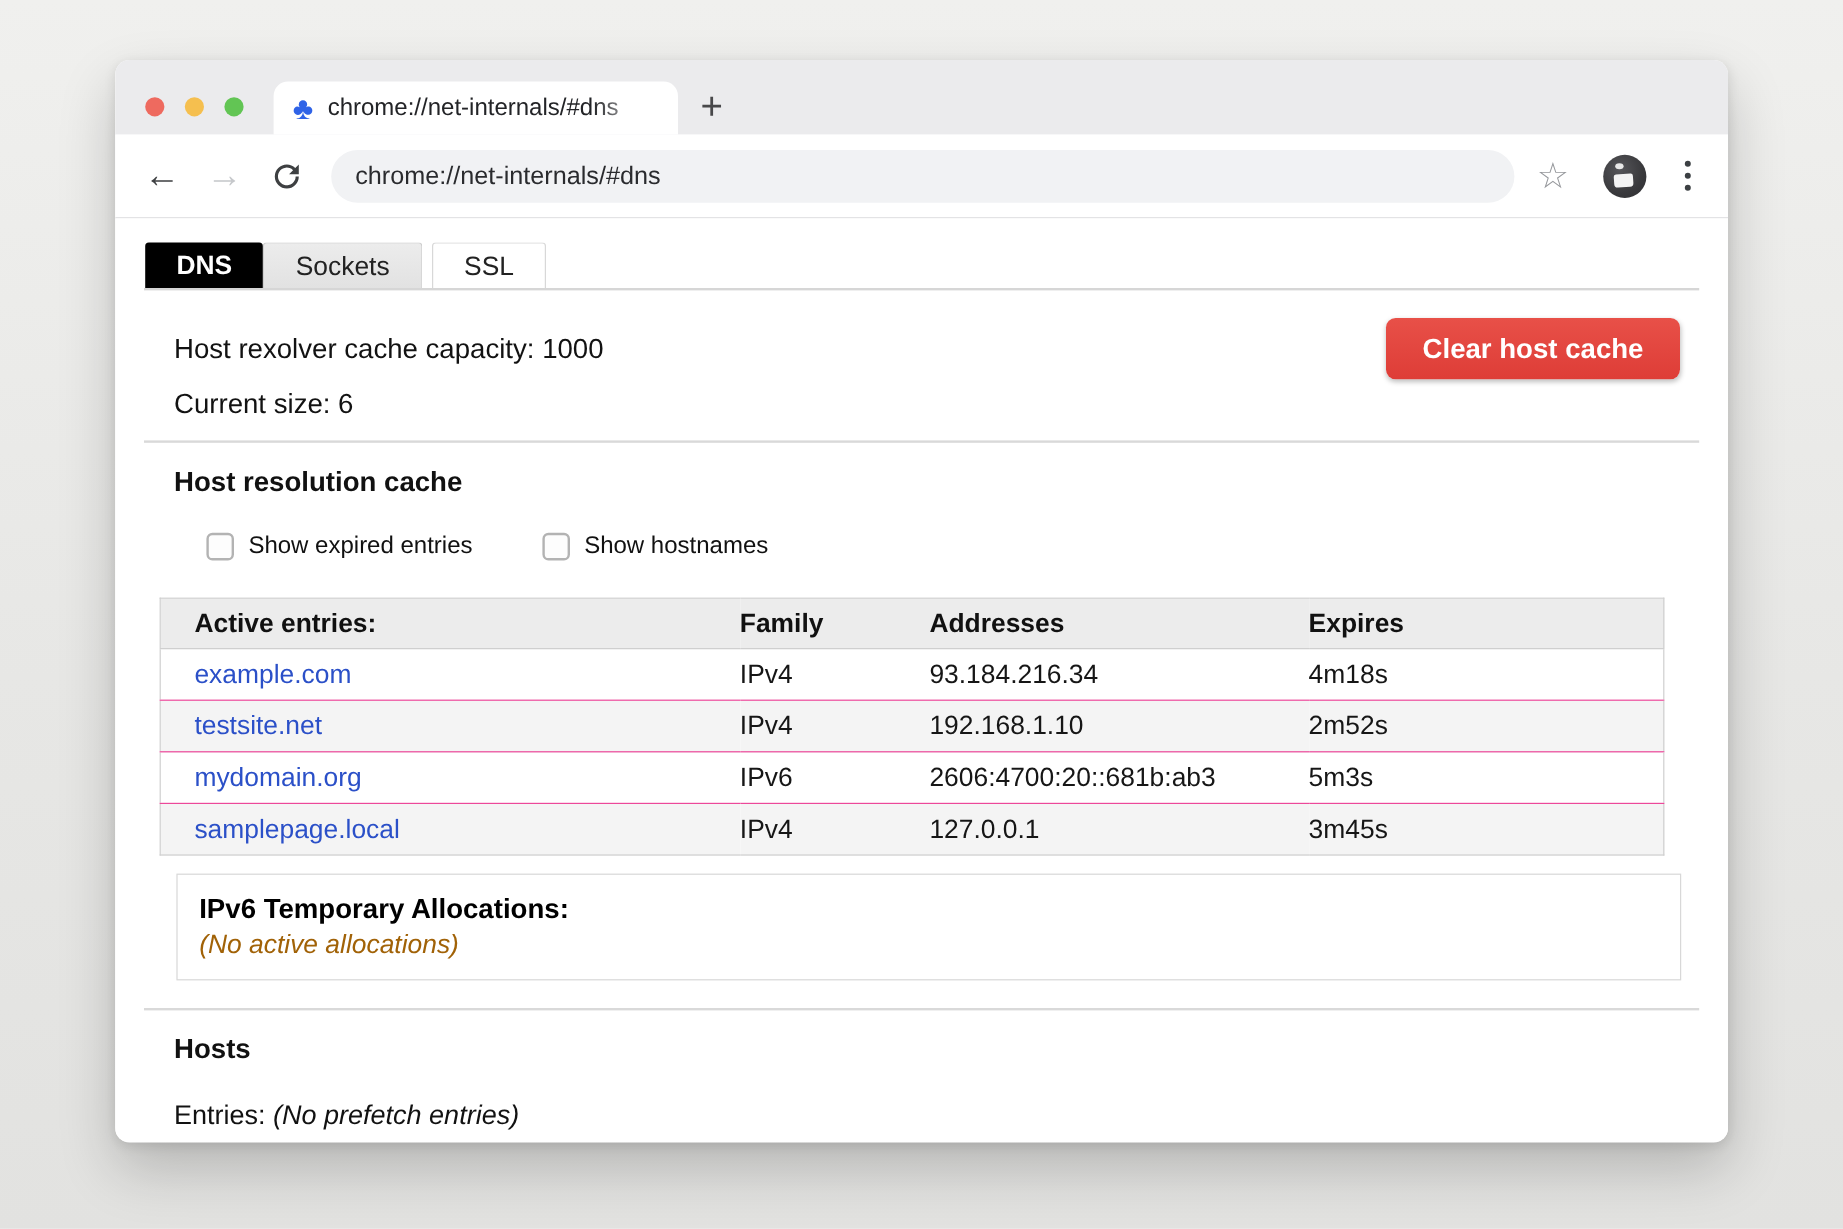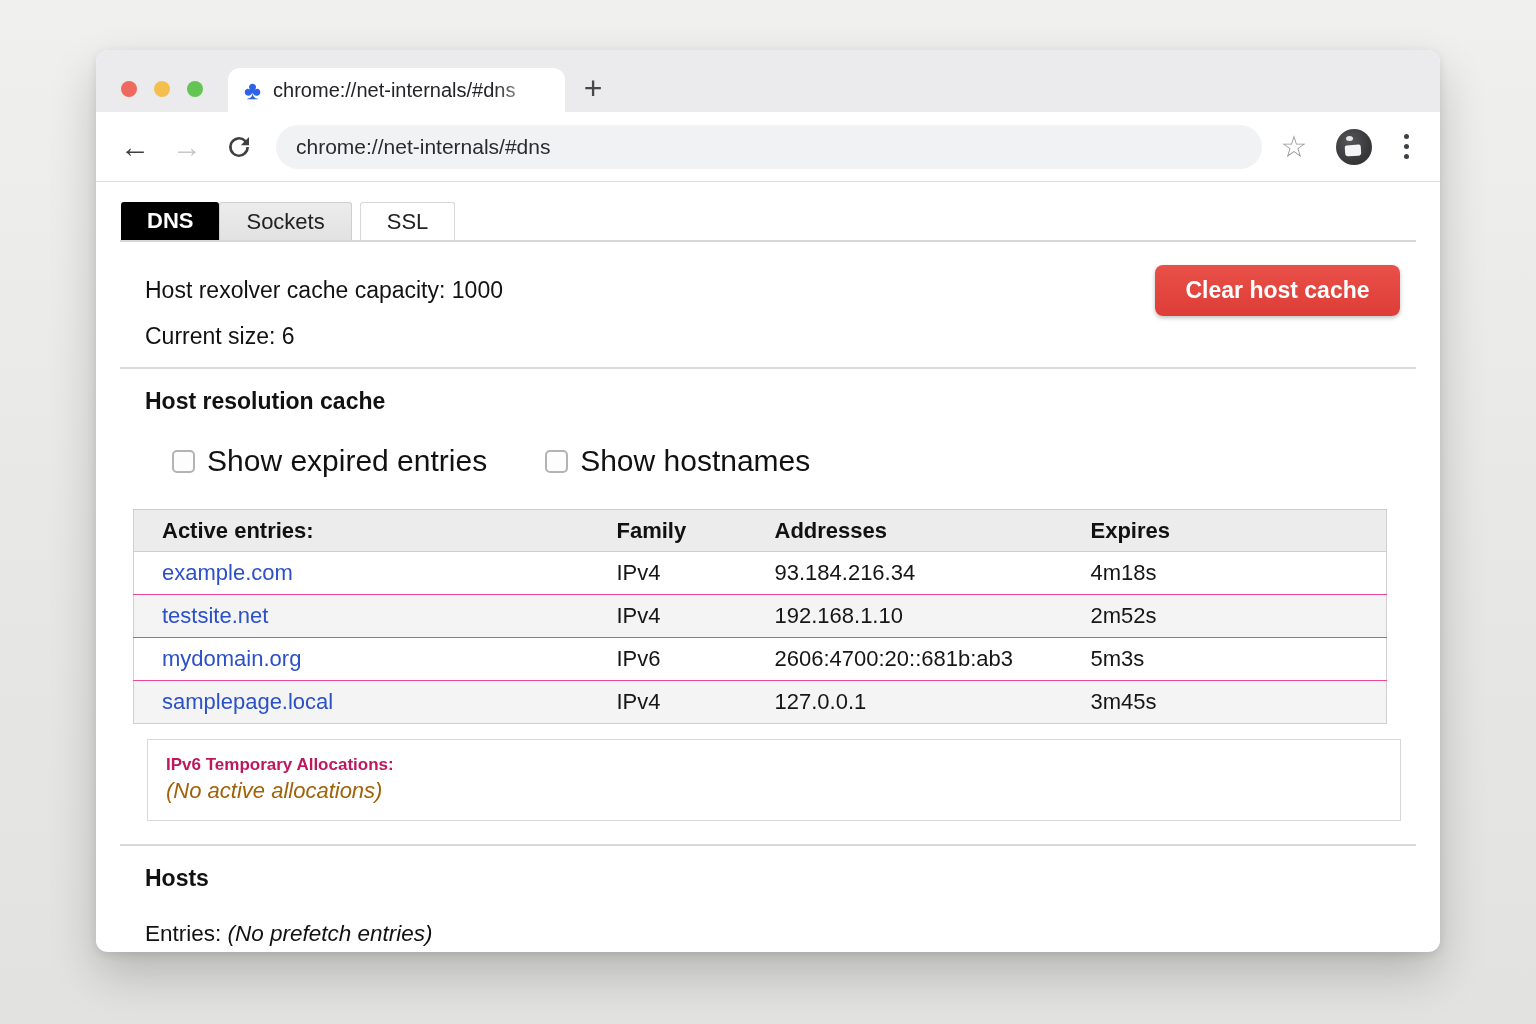--- a/index.html
+++ b/index.html
@@ -69,38 +69,38 @@
                font-size:23px; font-family:"Liberation Sans", sans-serif;
                box-shadow:0 2px 4px rgba(0,0,0,.25); }
 
   .divider { height:2px; background:#d9d9d9; margin-top:17px; }
   .divider.hosts-div { margin-top:23px; }
 
   .section-title { margin:19px 0 0 25px; font-size:23px; font-weight:bold; color:#111; }
 
   .checkbox-row { display:flex; align-items:center; margin:29px 0 0 52px; }
   .checkbox { width:23px; height:23px; border:2px solid #b3b3b3; border-radius:5px; background:#fdfdfd; }
-  .checkbox-label { font-size:30px; color:#111; margin-left:12px; }
+  .checkbox-label { font-size:20px; color:#111; margin-left:12px; }
   .checkbox.second { margin-left:58px; }
 
   table.dns { border-collapse:collapse; width:1254px; margin:31px 0 0 13px;
               border:1px solid #cfcfcf; font-size:22px; }
   table.dns th { background:#ececec; text-align:left; font-weight:bold; color:#111;
                  height:42px; border-bottom:1px solid #cfcfcf; }
   table.dns td { height:43px; color:#161616; border-bottom:1px solid #ec4899; }
   table.dns tr:nth-child(even) td { background:#f4f4f4; }
   table.dns tr:last-child td { border-bottom:none; }
   .col-host { width:483px; padding-left:28px; }
   .col-family { width:158px; }
   .col-addr { width:316px; }
   .col-exp { padding-right:10px; }
   td.col-host a { color:#2b50c8; text-decoration:none; }
 
   .ipv6-box { width:1254px; margin:15px 0 0 27px; border:1px solid #d8d8d8; padding:15px 18px 16px; }
-  .ipv6-title { font-size:17px; font-weight:bold; color:#be185d; }
+  .ipv6-title { font-size:23px; font-weight:bold; color:#000000; }
   .ipv6-body { font-size:22px; font-style:italic; color:#a16207; margin-top:3px; }
 
   .hosts-title { margin:19px 0 0 25px; font-size:23px; font-weight:bold; color:#111; }
   .entries-line { margin:29px 0 0 25px; font-size:22.5px; color:#121212; }
   .entries-line .italic { font-style:italic; }
 </style>
 </head>
 <body>
 
 <div class="window">

